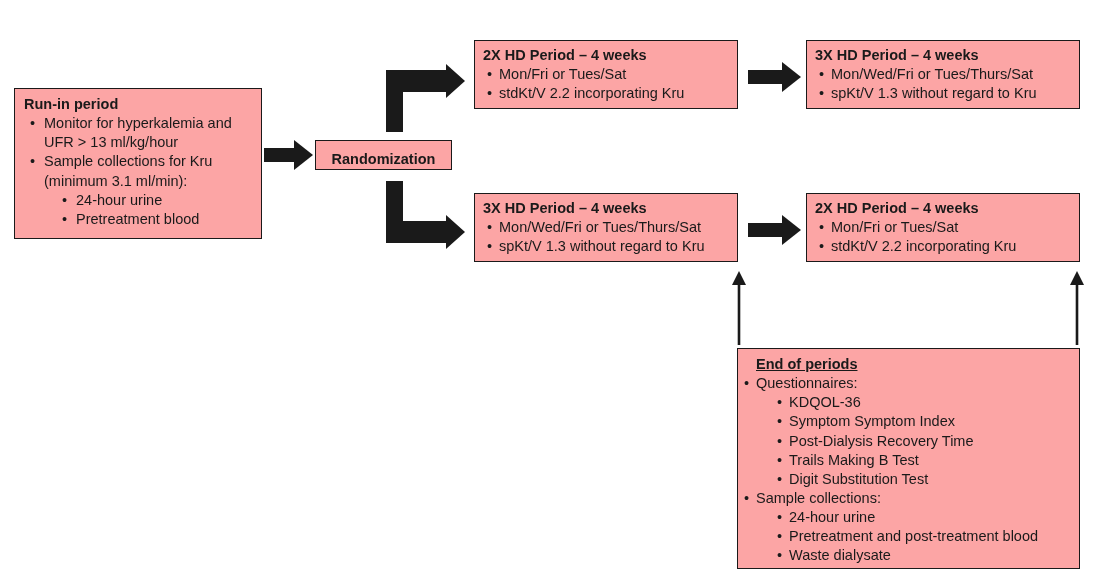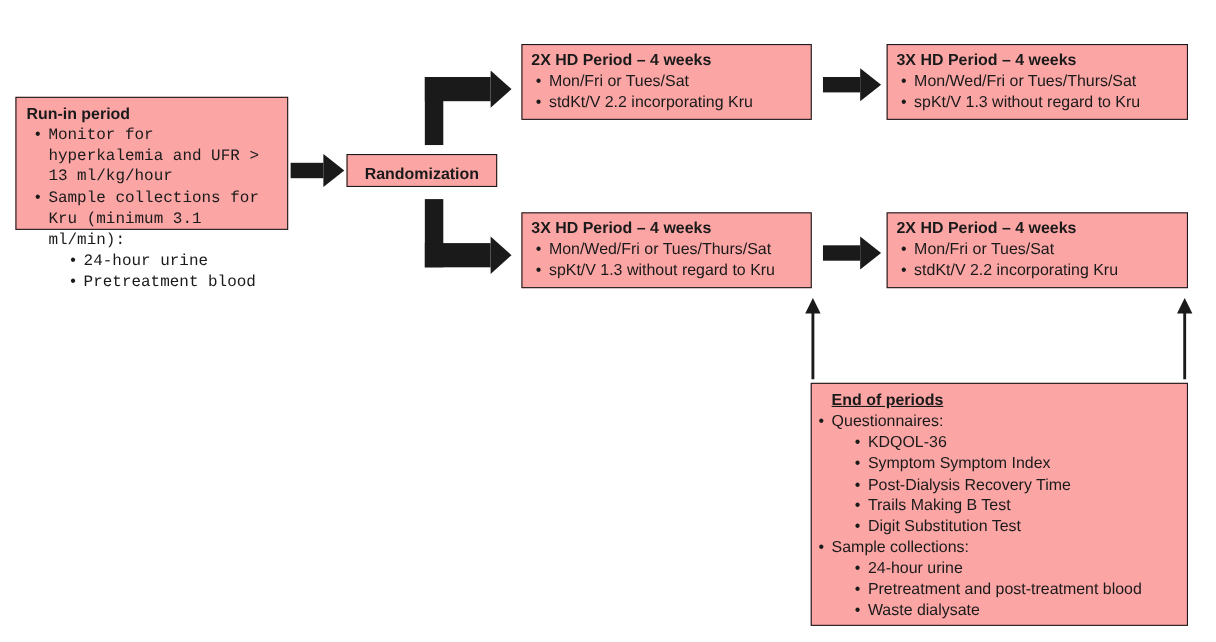--- a/index.html
+++ b/index.html
@@ -19,22 +19,22 @@
     background: #fca5a5;
     border: 1.6px solid var(--ink, #1a1a1a);
     box-sizing: border-box;
     padding: 5px 8px;
   }
   .box-title { font-weight: bold; }
   ul.blist { list-style: none; margin: 0; padding: 0; }
   .blist li { position: relative; padding-left: 16px; }
   .blist li::before { content: "\2022"; position: absolute; left: 4px; }
   
-  .run-in { left: 14px; top: 88px; width: 248px; height: 121px; padding: 6px 9px; }
-  .run-in .blist li { padding-left: 20px; font-family: Liberation Mono, monospace; }
+  .run-in { left: 14px; top: 88px; width: 248px; height: 151px; padding: 6px 9px; }
+  .run-in .blist li { padding-left: 20px; }
   .run-in .blist li::before { left: 6px; }
   .run-in .blist li.sub { margin-left: 32px; }
   
   .randomization {
     left: 315px; top: 140px; width: 137px; height: 30px;
     display: flex; align-items: flex-end; justify-content: center;
     font-weight: bold; padding: 0;
   }
   
   .hd-box { width: 264px; height: 69px; }

